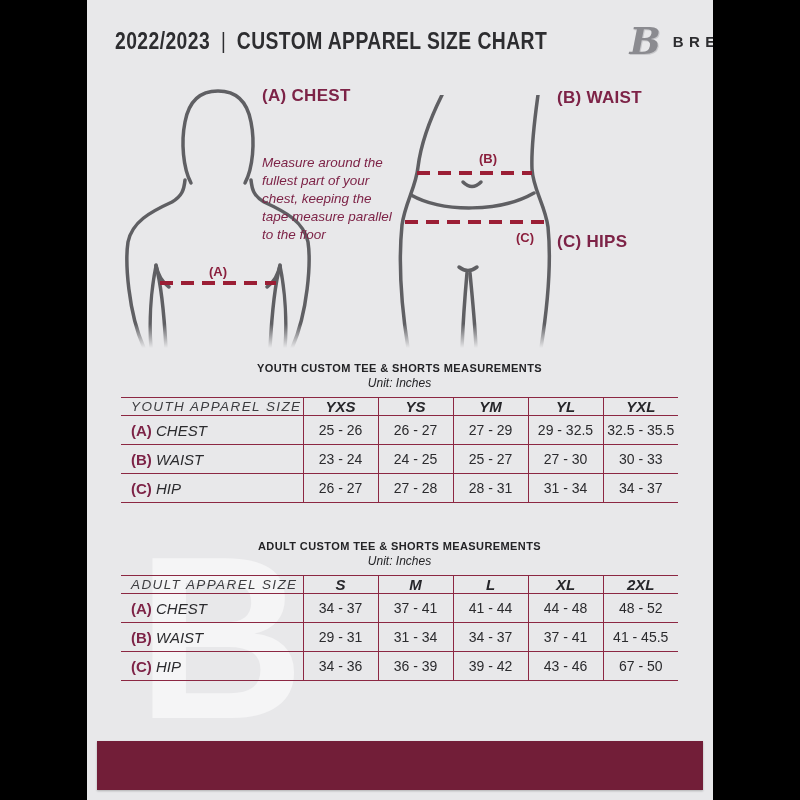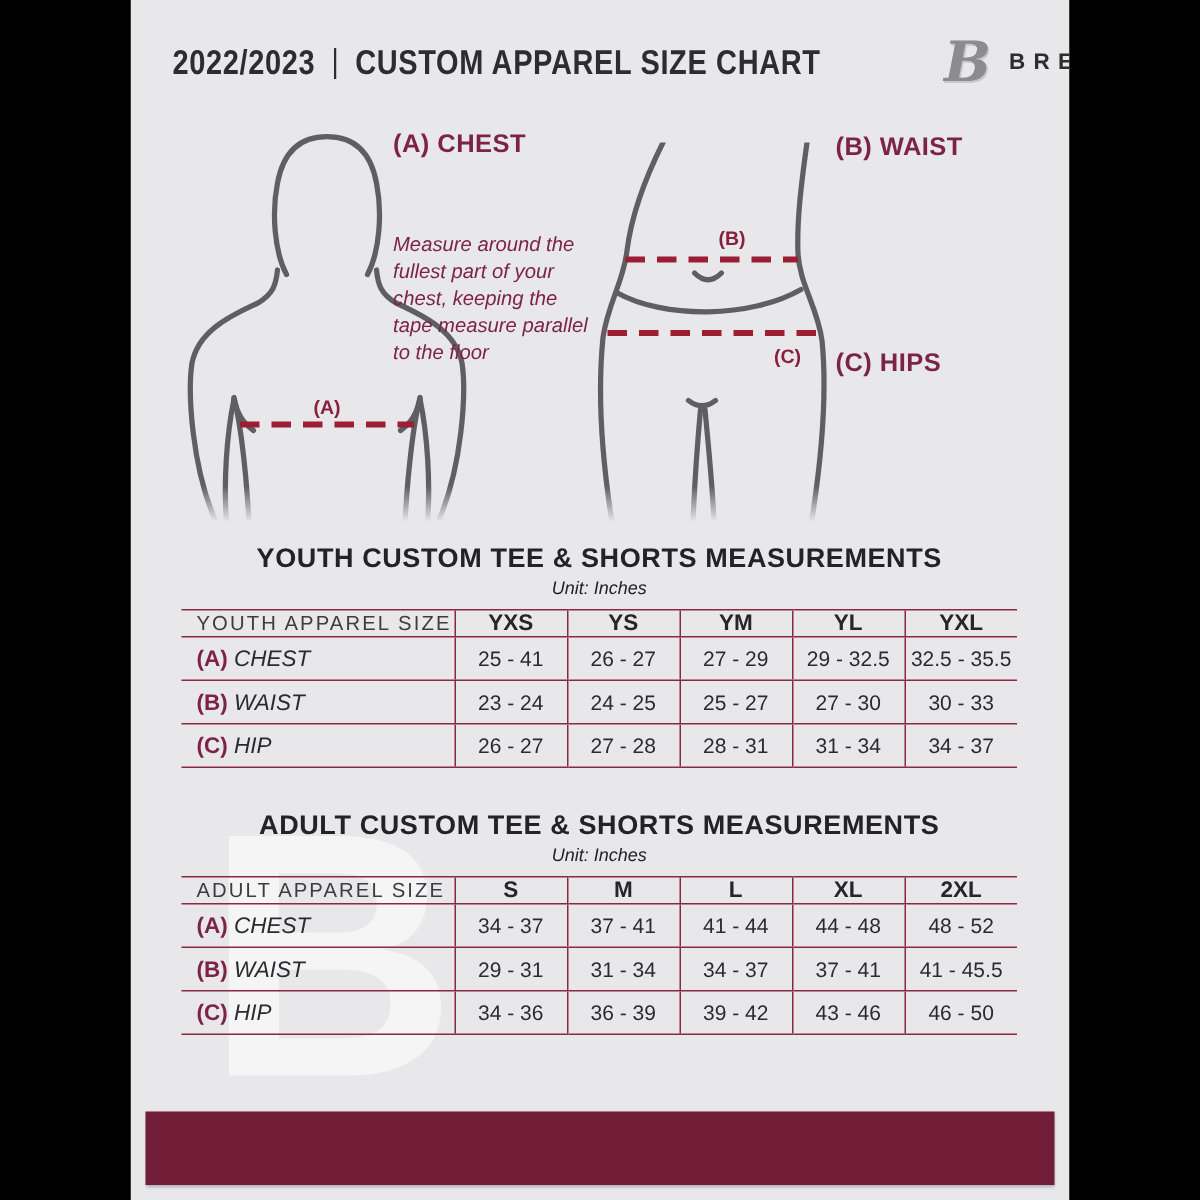--- a/index.html
+++ b/index.html
@@ -42,25 +42,25 @@
   .desc h2{font-size:17px;font-weight:bold;color:var(--maroon);letter-spacing:0.3px;margin-bottom:9px;}
   .desc p{font-size:13.5px;font-style:italic;color:var(--maroon);line-height:1.33;white-space:pre-line;margin-top:48px;}
   .desc-chest{left:175px;top:86px;width:195px;}
   .desc-waist{left:470px;top:88px;width:165px;}
   .desc-hips{left:470px;top:232px;width:168px;}
 
   
   .table-section{position:absolute;left:34px;width:557px;z-index:1;text-align:center;}
   .section-youth{top:362px;}
   .section-adult{top:540px;}
-  .table-title{font-size:18px;font-weight:bold;color:#232326;letter-spacing:0.4px;margin-bottom:2px;}
+  .table-title{font-size:11px;font-weight:bold;color:#232326;letter-spacing:0.4px;margin-bottom:2px;}
   .table-unit{font-size:12px;font-style:italic;color:#232326;margin-bottom:7px;}
   table.size-table{width:557px;border-collapse:collapse;table-layout:fixed;}
   .size-table th{height:17px;border-top:1.5px solid var(--line);border-bottom:1.5px solid var(--line);
-    font-weight:bold;font-size:15px;color:#26262a;}
+    font-weight:bold;font-size:15px;color:#26262a;font-style:italic;}
   .size-table th.label-col{font-weight:normal;font-size:13.5px;letter-spacing:1.4px;
     color:#3d3d40;text-align:left;padding-left:10px;}
   .size-table td{height:29px;border-bottom:1.5px solid var(--line);font-size:14px;color:#2b2b2e;text-align:center;}
   .size-table td + td, .size-table th + th{border-left:1.5px solid var(--line);}
   .size-table td.row-label{text-align:left;padding-left:10px;font-size:15px;color:#2b2b2e;}
   .size-table .prefix{font-weight:bold;color:var(--maroon);}
   .size-table .mlabel{color:#2b2b2e;font-style:italic;}
 
   
   .footer-bar{position:absolute;left:10px;top:741px;width:606px;height:49px;
@@ -155,21 +155,21 @@
               <th class="size-col">YXS</th>
               <th class="size-col">YS</th>
               <th class="size-col">YM</th>
               <th class="size-col">YL</th>
               <th class="size-col">YXL</th>
             </tr>
           </thead>
           <tbody>
             <tr>
               <td class="row-label"><span class="prefix">(A)</span><span class="mlabel"> CHEST</span></td>
-              <td class="val">25 - 41</td>
+              <td class="val">25 - 26</td>
               <td class="val">26 - 27</td>
               <td class="val">27 - 29</td>
               <td class="val">29 - 32.5</td>
               <td class="val">32.5 - 35.5</td>
             </tr>
             <tr>
               <td class="row-label"><span class="prefix">(B)</span><span class="mlabel"> WAIST</span></td>
               <td class="val">23 - 24</td>
               <td class="val">24 - 25</td>
               <td class="val">25 - 27</td>
@@ -226,21 +226,21 @@
               <td class="val">34 - 37</td>
               <td class="val">37 - 41</td>
               <td class="val">41 - 45.5</td>
             </tr>
             <tr>
               <td class="row-label"><span class="prefix">(C)</span><span class="mlabel"> HIP</span></td>
               <td class="val">34 - 36</td>
               <td class="val">36 - 39</td>
               <td class="val">39 - 42</td>
               <td class="val">43 - 46</td>
-              <td class="val">46 - 50</td>
+              <td class="val">67 - 50</td>
             </tr>
           </tbody>
         </table>
     </div>
 
     <div class="footer-bar"></div>
   </div>
 
   <div style="position:absolute;left:0;top:0;width:87px;height:800px;background:#000;"></div>
   <div style="position:absolute;left:713px;top:0;width:87px;height:800px;background:#000;"></div>

